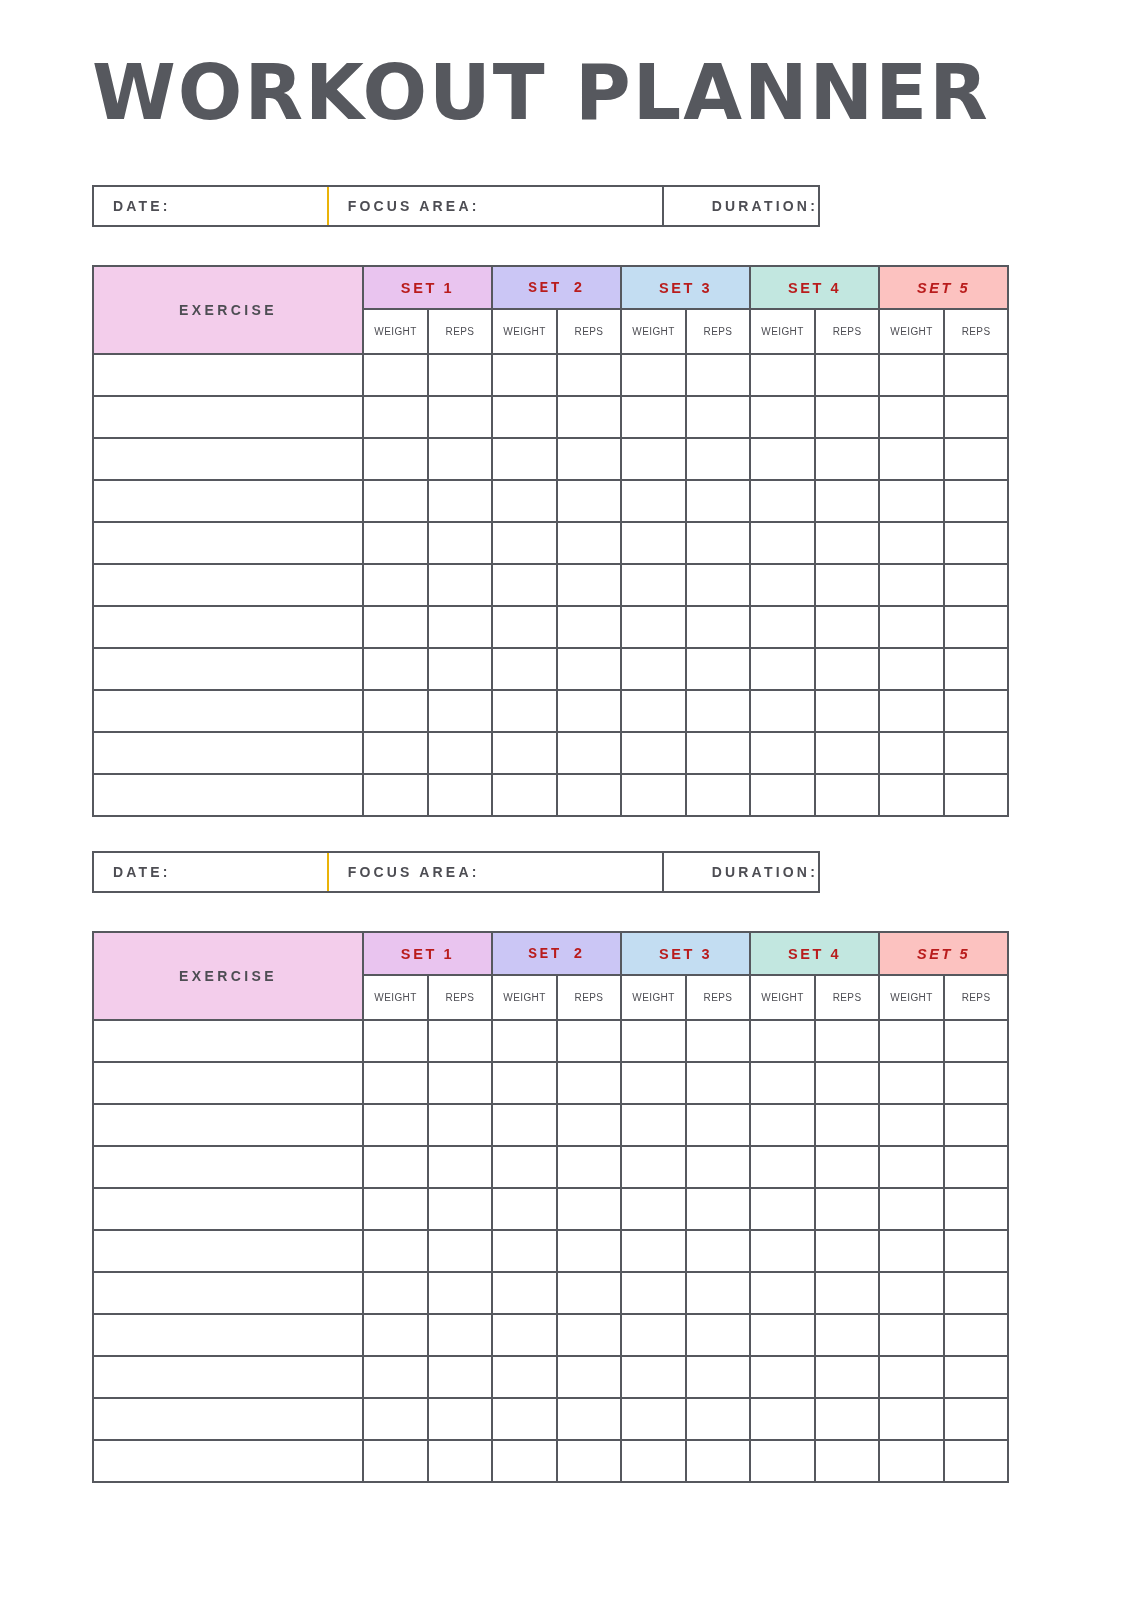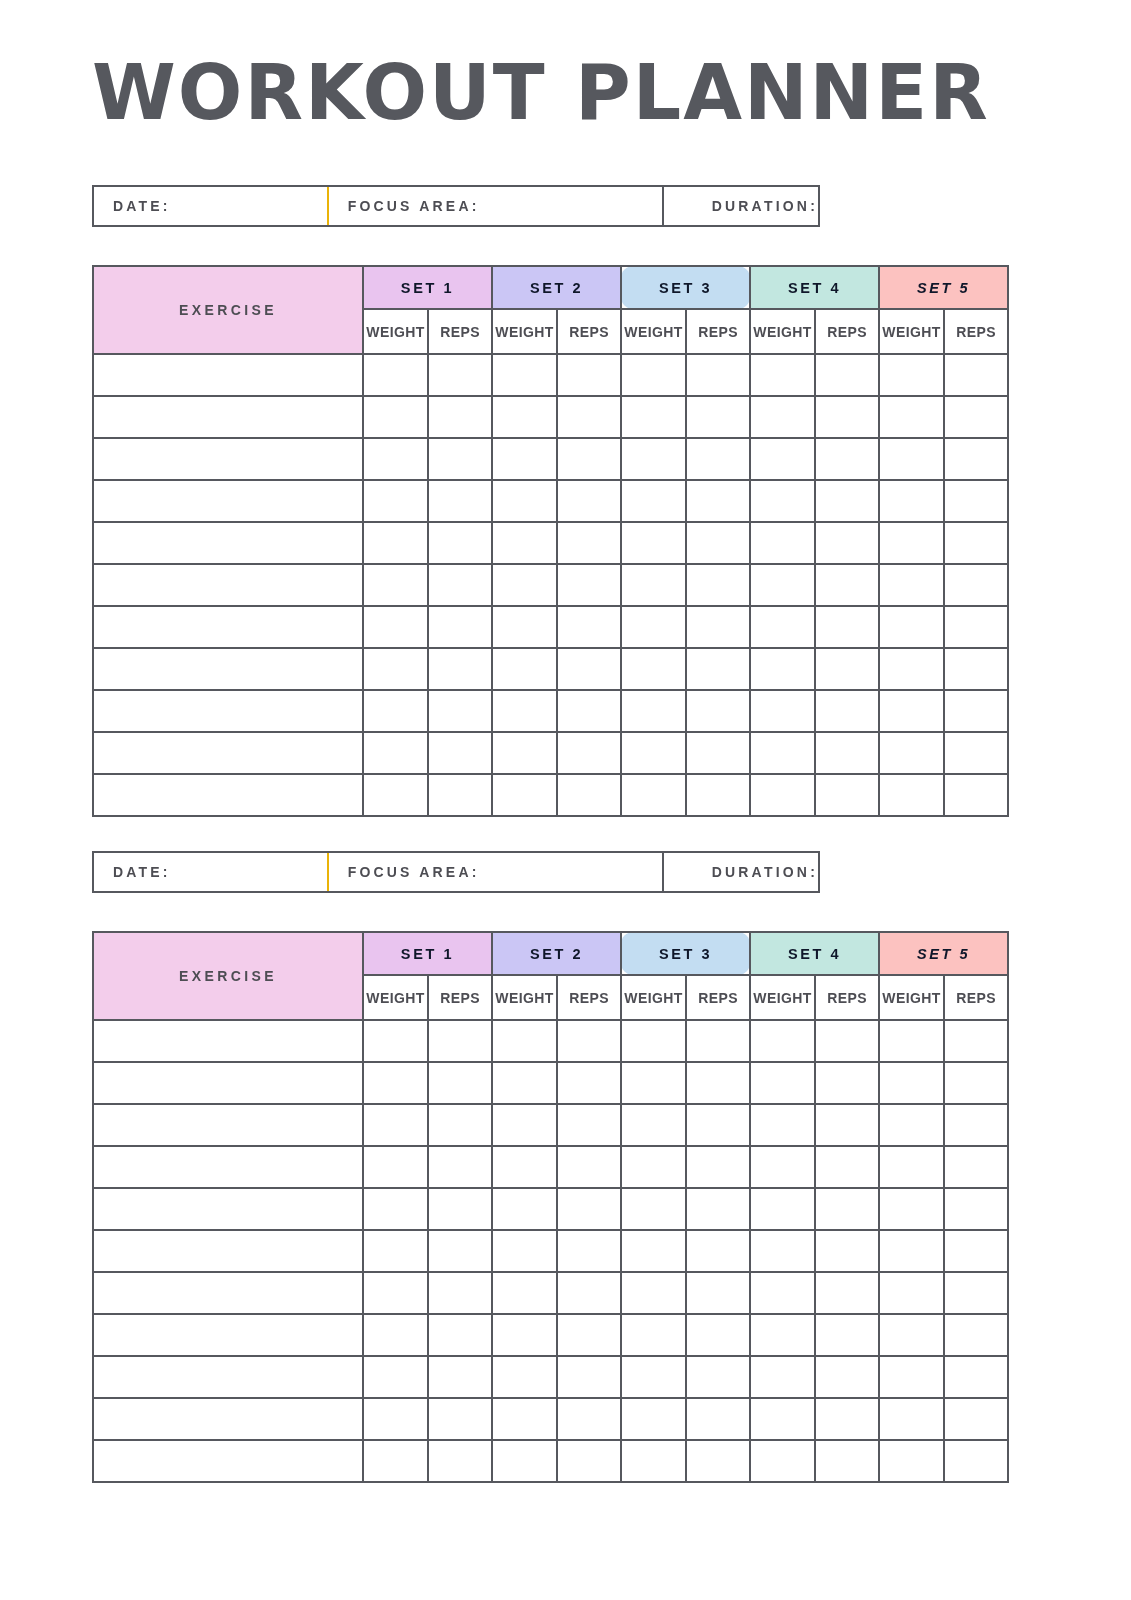--- a/index.html
+++ b/index.html
@@ -80,36 +80,36 @@
     font-weight: 700;
     letter-spacing: 3.4px;
     color: #4d4d53;
   }
   th.set-head {
     height: 43px;
     text-align: center;
     font-size: 14.5px;
     font-weight: 700;
     letter-spacing: 2.6px;
-    color: #0f172a;
+    color: #b91c1c;
   }
   th.sub-head {
     height: 45px;
     text-align: center;
-    font-size: 14px;
-    font-weight: 700;
+    font-size: 10px;
+    font-weight: 400;
     letter-spacing: 0.4px;
     color: #4d4d53;
   }
   td.row-cell {
     height: 42px;
   }
   .sp-1 { background: #e9c4ef; }
-  .sp-2 { background: #cbc6f5; }
-  .sp-3 { background: #c3ddf2; border-radius: 12px; }
+  .sp-2 { background: #cbc6f5; font-family: Liberation Mono, monospace; }
+  .sp-3 { background: #c3ddf2; }
   .sp-4 { background: #c2e7e0; }
   .sp-5 { background: #fcc2c0; font-style: italic; }
   .ex-bg { background: #f3cdeb; }
 
   .section2 { margin-top: 34px; }
 </style>
 </head>
 <body>
 
 <div class="page">

